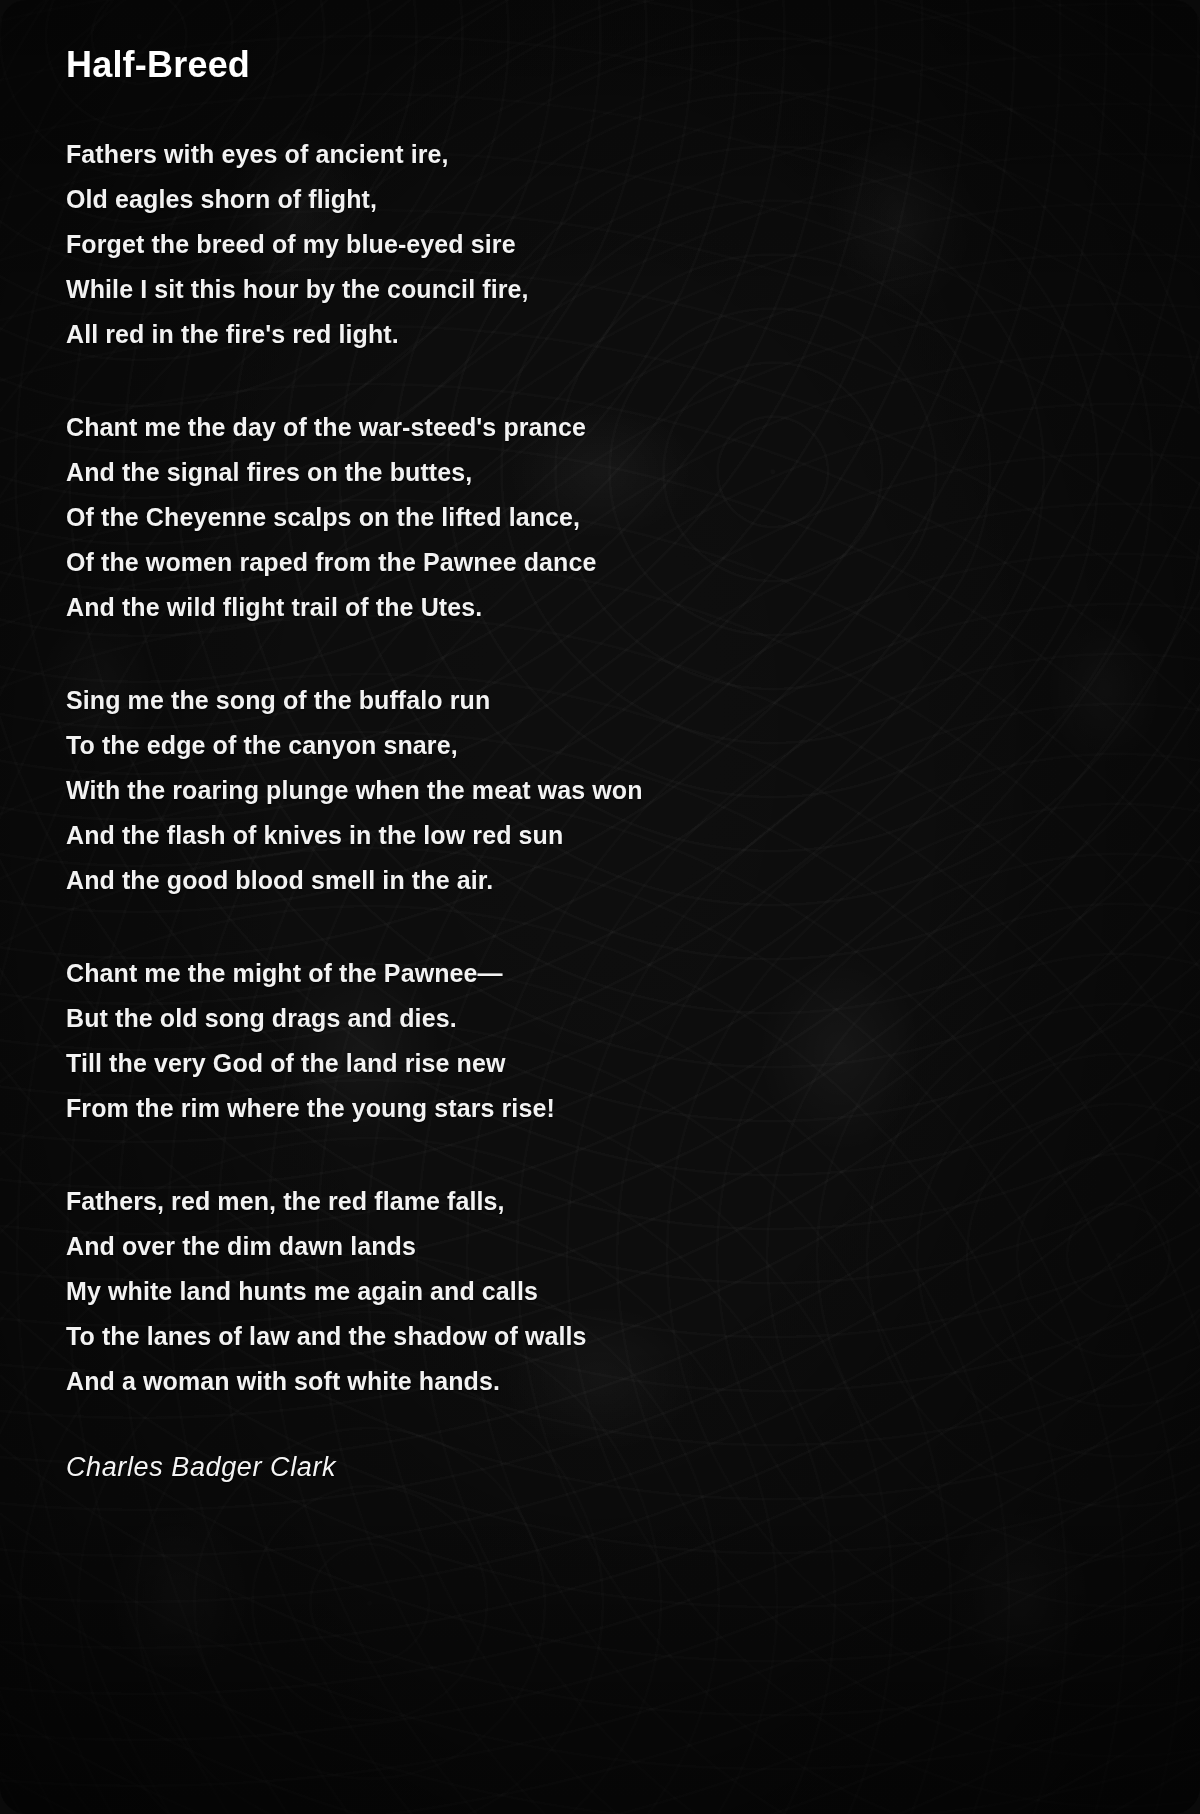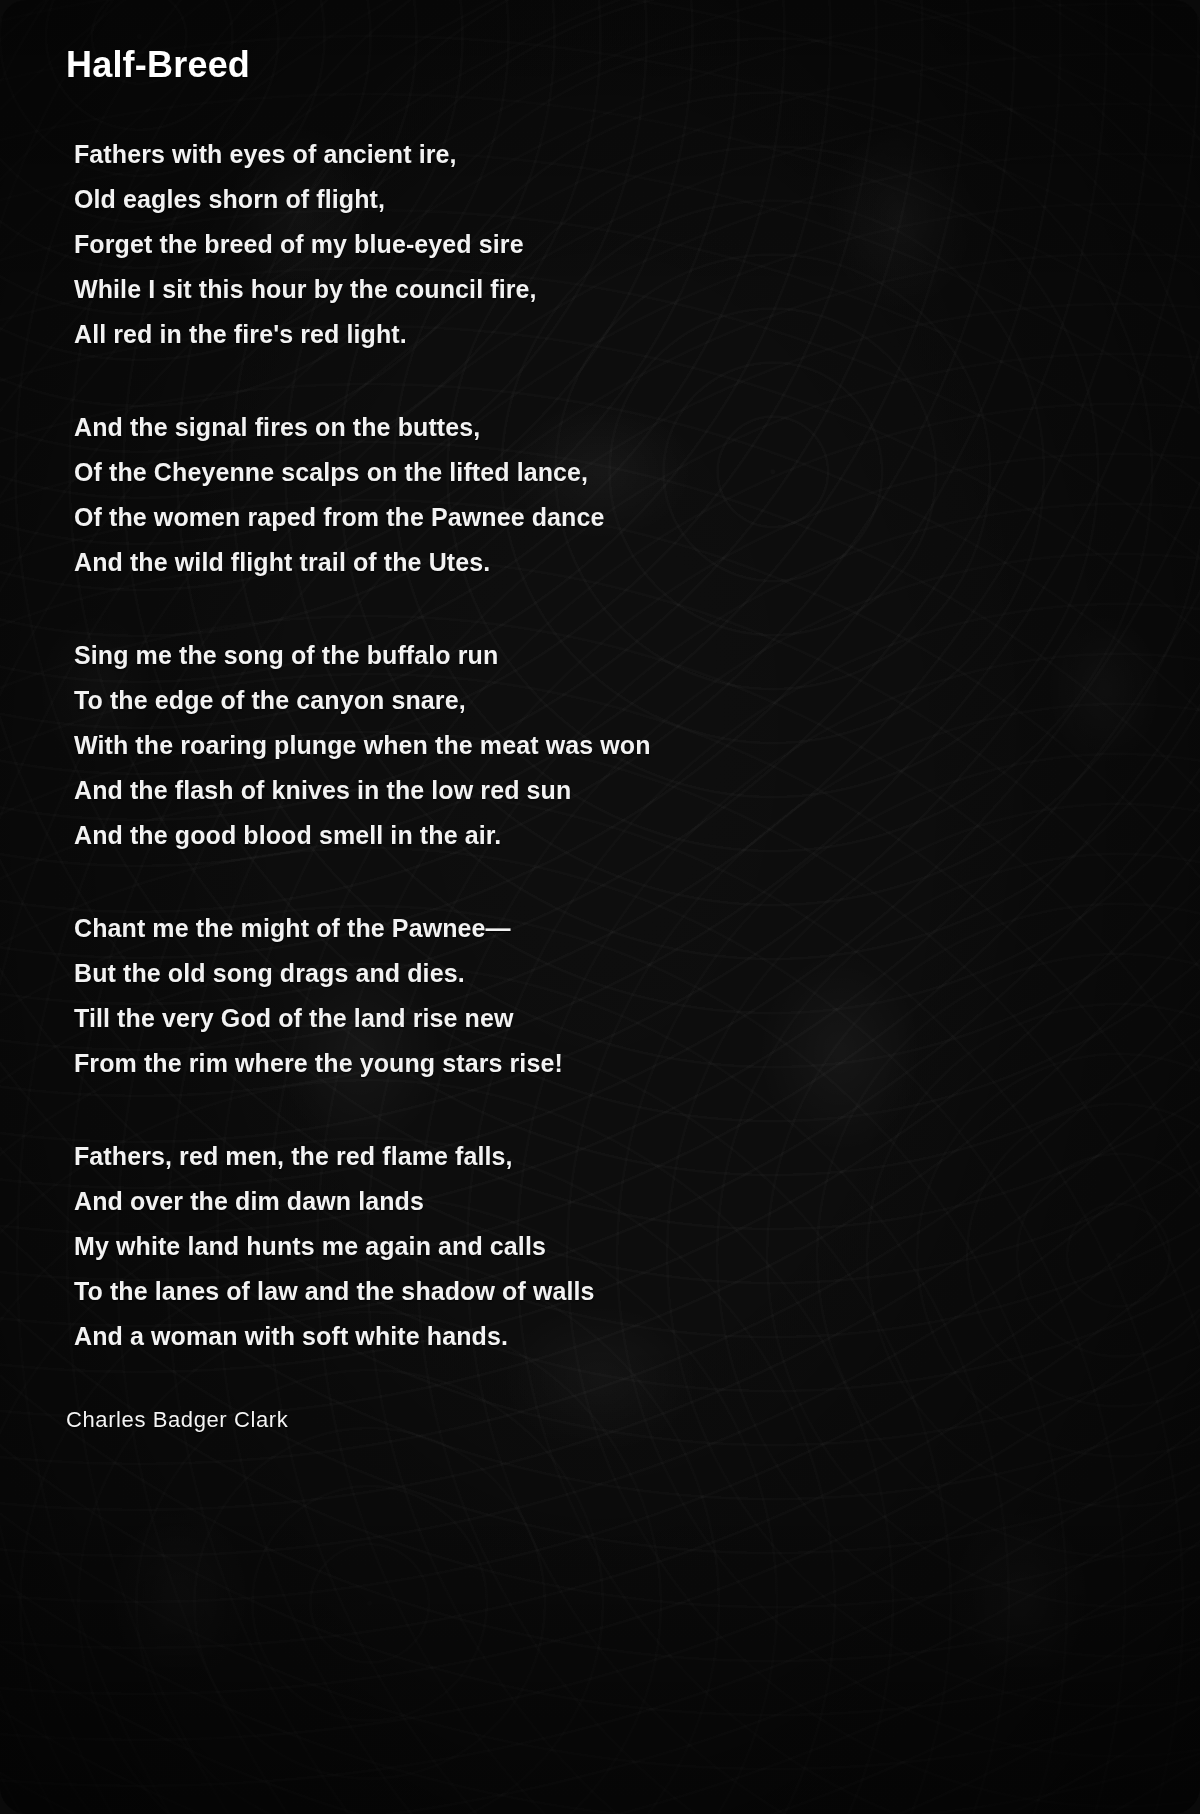--- a/index.html
+++ b/index.html
@@ -90,27 +90,27 @@
     margin: 0 0 48px 0;
   }
   .line {
     color: #f2f2f2;
     font-size: 25px;
     font-weight: bold;
     line-height: 45px;
     letter-spacing: 0.1px;
     text-shadow: 0 1px 2px rgba(0,0,0,0.85);
     white-space: pre-wrap;
-    margin-left: 8px;
   }
 
   .author {
     margin-top: 32px;
     color: #f4f4f4;
-    font-size: 22px;
+    font-size: 27px;
+    font-style: italic;
     letter-spacing: 0.6px;
     text-shadow: 0 1px 2px rgba(0,0,0,0.85);
   }
 </style>
 </head>
 <body>
 
 <div class="poem-page">
   <div class="bg-pattern"></div>
   <div class="bg-vignette"></div>
@@ -120,20 +120,21 @@
 
     <div class="stanza">
       <div class="line">Fathers with eyes of ancient ire,</div>
       <div class="line">Old eagles shorn of flight,</div>
       <div class="line">Forget the breed of my blue-eyed sire</div>
       <div class="line">While I sit this hour by the council fire,</div>
       <div class="line">All red in the fire's red light.</div>
     </div>
 
     <div class="stanza">
+      <div class="line">Chant me the day of the war-steed's prance</div>
       <div class="line">And the signal fires on the buttes,</div>
       <div class="line">Of the Cheyenne scalps on the lifted lance,</div>
       <div class="line">Of the women raped from the Pawnee dance</div>
       <div class="line">And the wild flight trail of the Utes.</div>
     </div>
 
     <div class="stanza">
       <div class="line">Sing me the song of the buffalo run</div>
       <div class="line">To the edge of the canyon snare,</div>
       <div class="line">With the roaring plunge when the meat was won</div>

